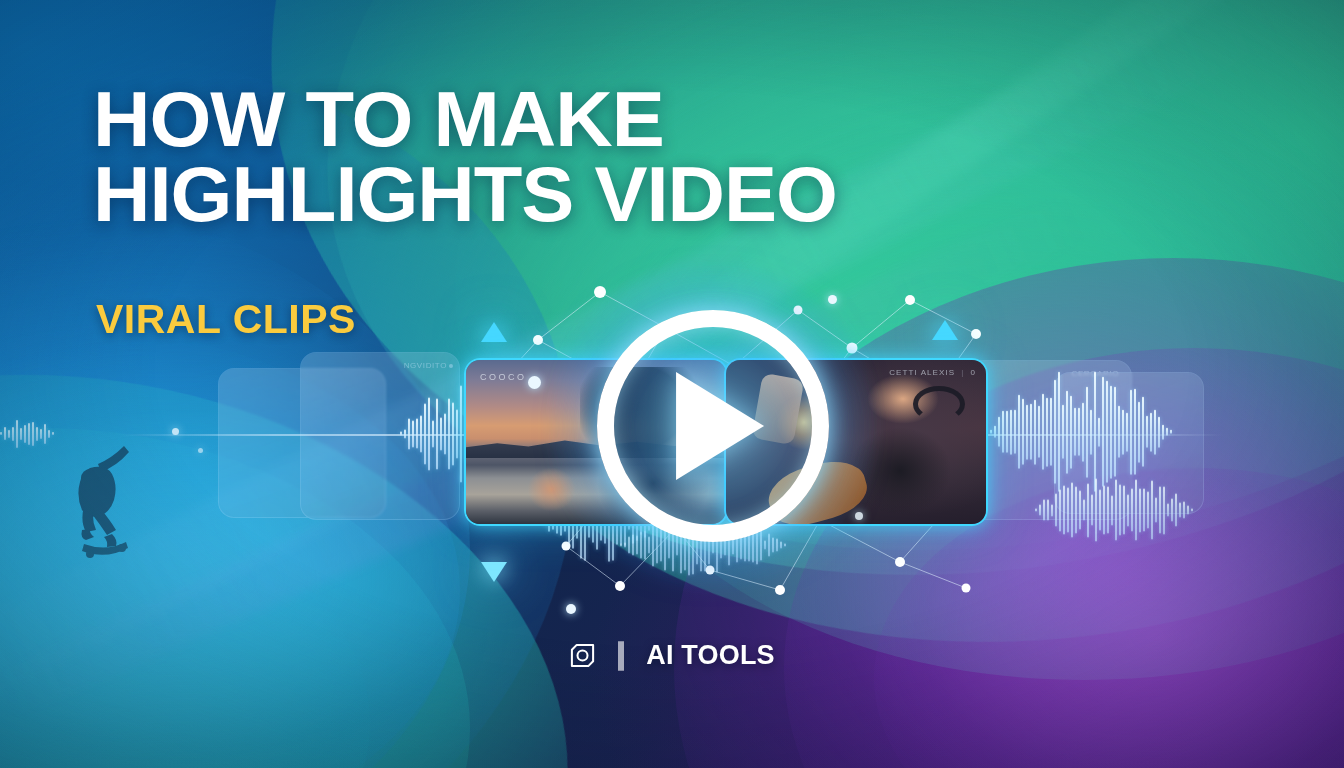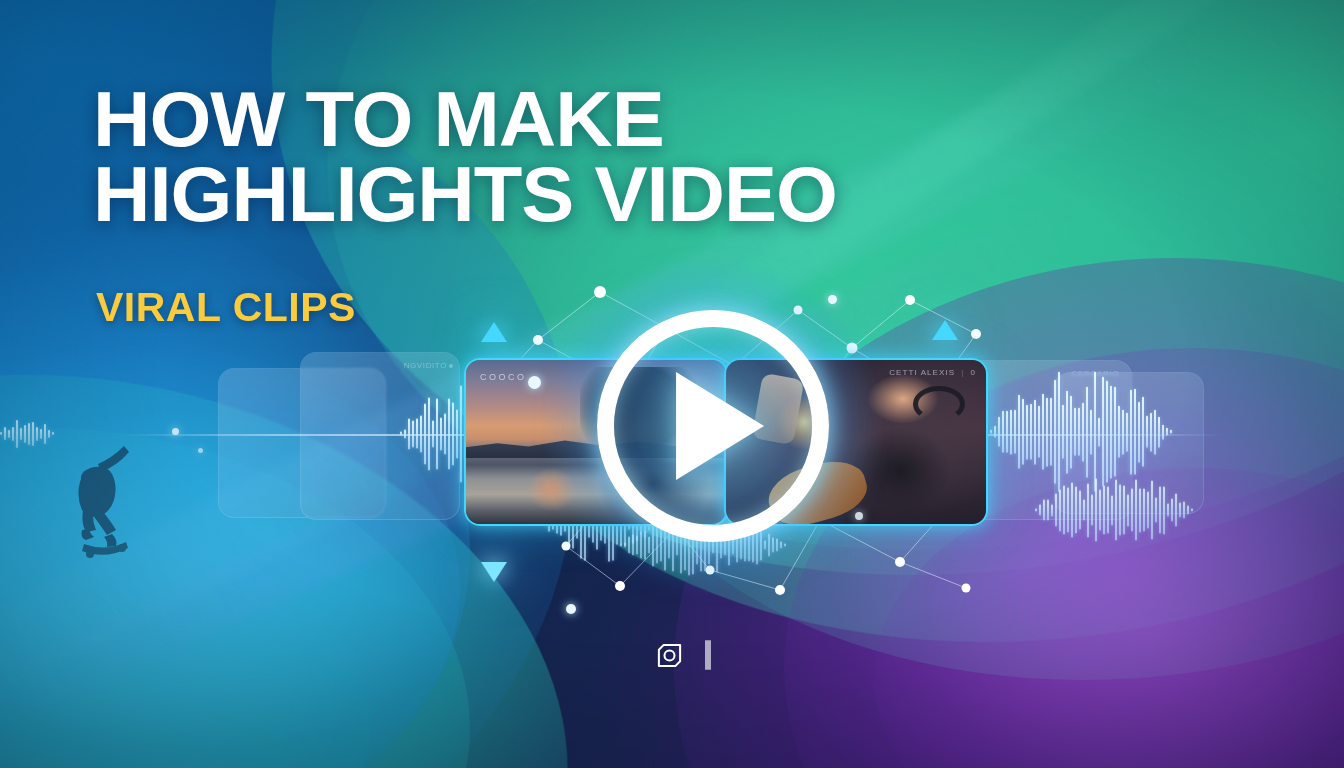--- a/index.html
+++ b/index.html
@@ -262,21 +262,21 @@
     font-size:78px;
     line-height:.96;
     letter-spacing:-1px;
     text-shadow:0 3px 16px rgba(0,20,50,.45);
     transform:scaleX(1.02);
     transform-origin:left center;
   }
   .headline .l2 { display:block; }
 
   .subhead {
-    position:absolute; left:96px; top:284px;
+    position:absolute; left:96px; top:296px;
     color:#FBCB3E;
     font-family:"Liberation Sans", sans-serif;
     font-weight:700;
     font-size:41px;
     letter-spacing:.5px;
     text-shadow:0 2px 10px rgba(0,20,50,.45);
   }
 
   
   .footer {
@@ -685,16 +685,19 @@
     </div>
 
     <div class="f-sep"></div>
 
 
     <div class="f-sep"></div>
 
 
     <div class="f-sep"></div>
 
+    <div class="f-item">
+      <span>AI TOOLS</span>
+    </div>
 
   </div>
 
 </div>
 
 </body></html>

